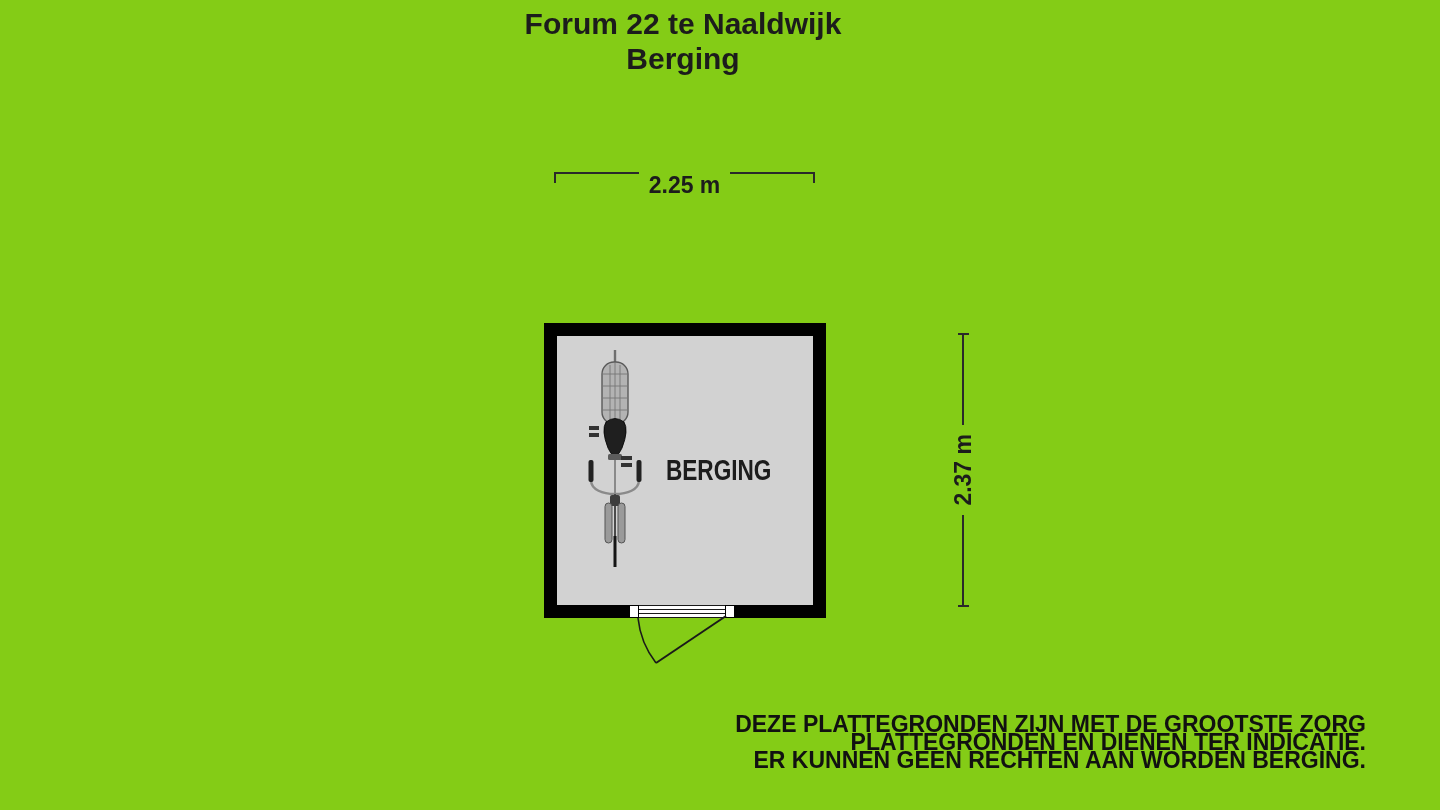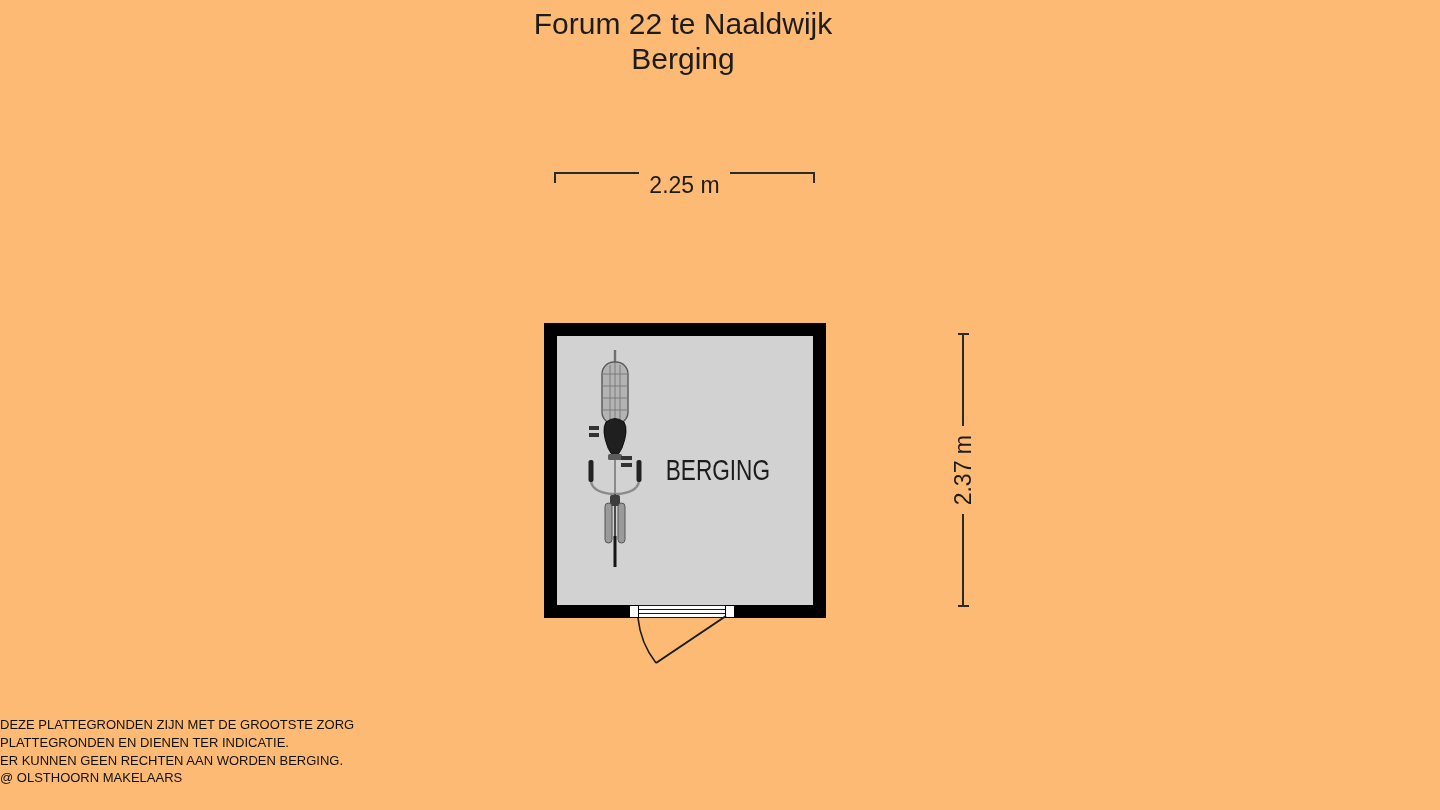--- a/index.html
+++ b/index.html
@@ -1,22 +1,23 @@
 <!DOCTYPE html>
 <html><head>
 <meta charset="utf-8">
 <style>
   html,body{margin:0;padding:0;background:#ffffff;}
   .canvas{
     position:relative;
     width:1440px;height:810px;
-    background:#fdba74;
+    background:#84cc16;
     overflow:hidden;
     font-family:"Liberation Sans", sans-serif;
     color:#1a1a1a;
+    font-weight:bold;
   }
   
   .title-block{
     position:absolute;left:0;top:6px;width:1366px;
     text-align:center;
     font-size:30px;line-height:35px;
     color:#1c1c1c;
   }
   
   .dim-top{
@@ -61,21 +62,21 @@
   .threshold{
     position:absolute;bottom:0;left:95px;width:86px;height:13px;
     background:repeating-linear-gradient(to bottom,#1a1a1a 0 1px,#ffffff 1px 4px);
   }
   
   .door-svg{position:absolute;left:544px;top:610px;width:282px;height:70px;}
   .bike-svg{position:absolute;left:585px;top:348px;width:60px;height:222px;}
   
   .disclaimer{
     position:absolute;left:0;top:716px;width:1366px;
-    text-align:left;font-size:13px;line-height:17.8px;
+    text-align:right;font-size:23px;line-height:17.8px;
     color:#111111;
   }
 </style>
 </head>
 <body>
 
 <div class="canvas">
 
   <div class="title-block">
     <div>Forum 22 te Naaldwijk</div>
@@ -146,16 +147,15 @@
     <div class="dim-line-v"></div>
     <div class="dim-label-v">2.37 m</div>
     <div class="dim-line-v"></div>
     <div class="tick-h"></div>
   </div>
 
   <div class="disclaimer">
     <div>DEZE PLATTEGRONDEN ZIJN MET DE GROOTSTE ZORG</div>
     <div>PLATTEGRONDEN EN DIENEN TER INDICATIE.</div>
     <div>ER KUNNEN GEEN RECHTEN AAN WORDEN BERGING.</div>
-    <div>@ OLSTHOORN MAKELAARS</div>
   </div>
 
 </div>
 
 </body></html>

